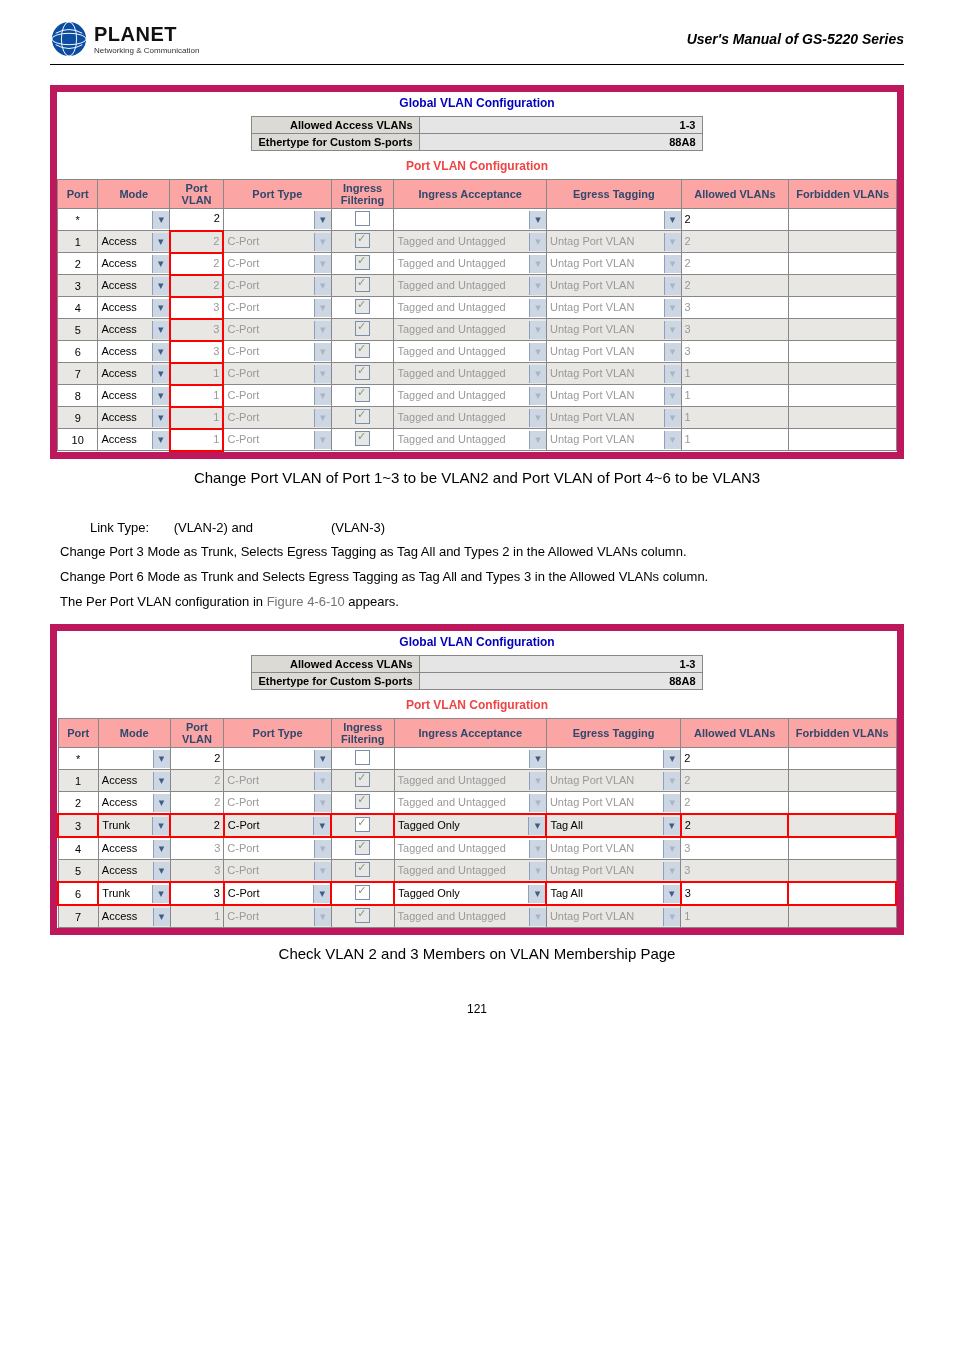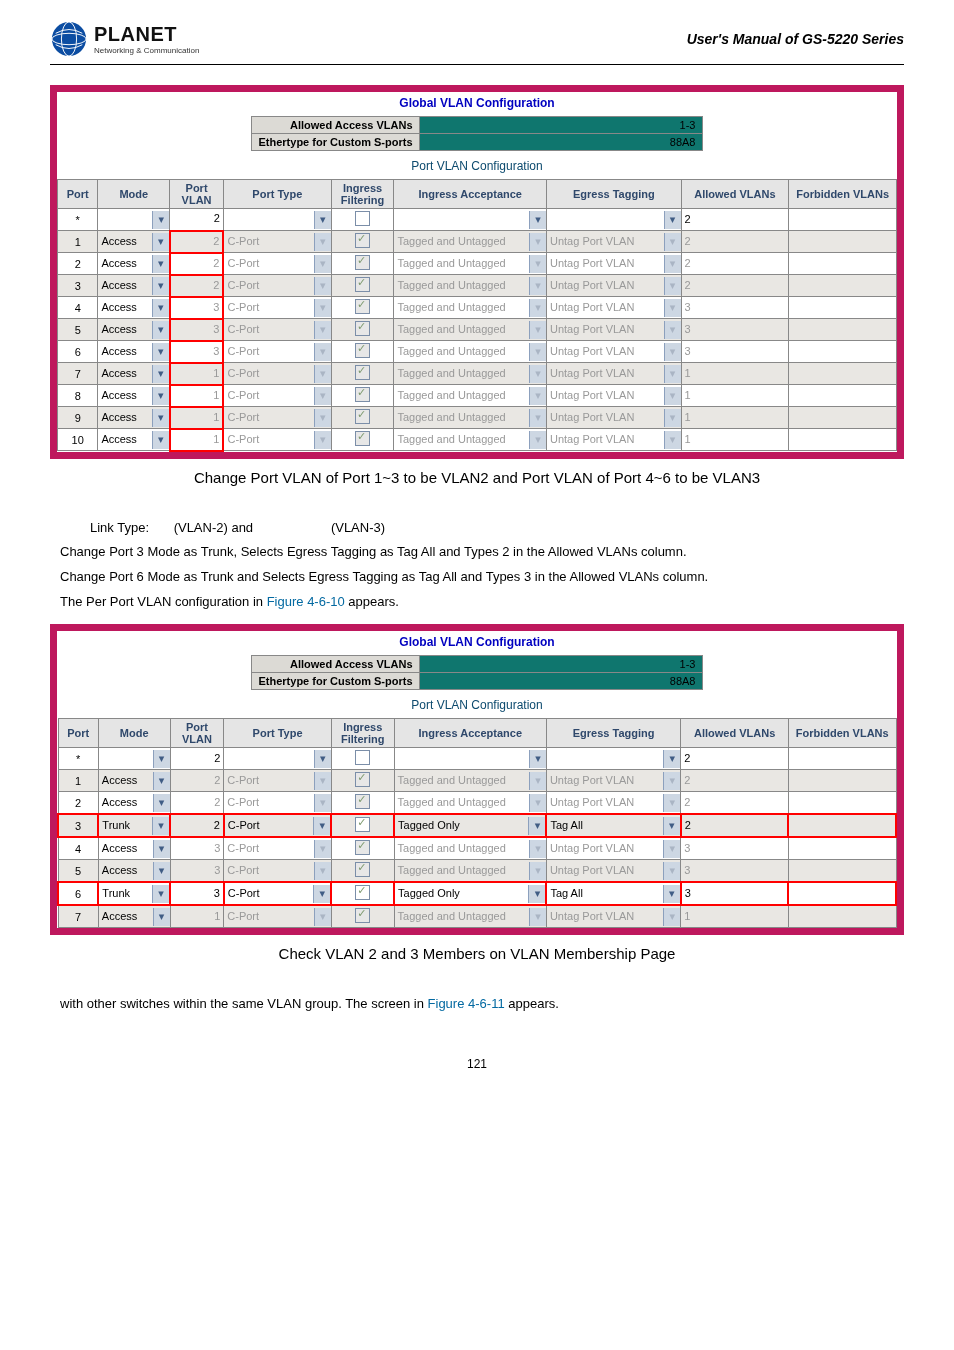--- a/index.html
+++ b/index.html
@@ -29,25 +29,25 @@
   .logo-text .brand { font-family: "Arial Black", Arial; font-size: 20px; font-weight: 900; letter-spacing: 0.5px; color:#111;}
   .logo-text .tag   { font-size: 8px; color: #333; }
   .manual-title { font-weight: bold; font-style: italic; font-size: 14px; }
   .screenshot-box {
     border: 7px solid #be185d;
     margin: 10px 0;
   }
   .gvc-title { color:#0000c0; font-weight:bold; text-align:center; padding:4px 0;}
   .kv { border-collapse: collapse; margin: 2px auto 6px auto;}
   .kv td { border:1px solid #888; background:#dcdad5; font-size:11px; padding:2px 6px; font-weight:bold;text-align:right;}
-  .kv td.val { background:#0f766e; font-weight:normal; width:270px;}
-  .pvc-title { color:#0c4a6e; font-weight:normal; text-align:center; padding:2px 0 6px 0;}
+  .kv td.val { background:#e5e5e5; font-weight:bold; width:270px;}
+  .pvc-title { color:#ef4444; font-weight:bold; text-align:center; padding:2px 0 6px 0;}
   table.grid { border-collapse:collapse; width:100%; font-size:11px; table-layout:fixed;}
   table.grid th, table.grid td { border:1px solid #888; padding:0; }
-  table.grid th { background:#e5e5e5; color:#2f486b; font-weight:bold; padding:2px 2px;}
+  table.grid th { background:#fca5a5; color:#2f486b; font-weight:bold; padding:2px 2px;}
   table.grid td { text-align:center; }
   table.grid tr:nth-child(even) td { background:#e9e7e3; }
   table.grid tr:nth-child(odd) td { background:#fff; }
   table.grid .cell { display:flex; align-items:stretch; height:18px;}
   .cell span.txt { flex:1; text-align:left; padding:2px 3px; white-space:nowrap; overflow:hidden;}
   .cell span.num { flex:1; text-align:right; padding:2px 3px;}
   .cell .dd { width:16px; background:#cdd7e3; border-left:1px solid #8ca0bd; display:flex; align-items:center; justify-content:center; color:#405d85;}
   .disabled .txt, .disabled .num { color:#999;}
   .disabled .dd { color:#aab5c4;}
   .chk { width:13px;height:13px; border:1px solid #7b8ea8; display:inline-block; background:#fff; position:relative; margin:2px auto;}
@@ -59,21 +59,21 @@
   col.c-pv{width:6%}
   col.c-pt{width:12%}
   col.c-if{width:7%}
   col.c-ia{width:17%}
   col.c-et{width:15%}
   col.c-av{width:12%}
   col.c-fv{width:12%}
   .caption { text-align:center; font-size:15px; margin:8px 0 30px 0;}
   .body-text { font-size:13px; line-height:1.9; margin:4px 10px;}
   .lbl { display:inline-block; width:80px;}
-  .figref{color:#0369a1;}
+  .figref{color:#737373;}
   .pg { text-align:center; font-size:12px; margin-top:40px;}
 </style>
 </head>
 <body>
 
 <div class="header">
   <div class="logo">
     <div class="logo-icon">
       <svg viewBox="0 0 40 40" width="38" height="38">
         <circle cx="20" cy="20" r="18" fill="#0c4da2"></circle>
@@ -1008,18 +1008,15 @@
               <span class="txt"></span>
             </div>
           </td>
         </tr>
       </tbody>
   </table>
 </div>
 <div class="caption">Check VLAN 2 and 3 Members on VLAN Membership Page</div>
 
 <div class="body-text" style="margin-top:30px;">
-  <div>
-    <span>with other switches within the same VLAN group. The screen in </span><span class="figref">Figure 4-6-11</span><span> appears.</span>
-  </div>
 </div>
 
 <div class="pg">121</div>
 
 </body></html>

